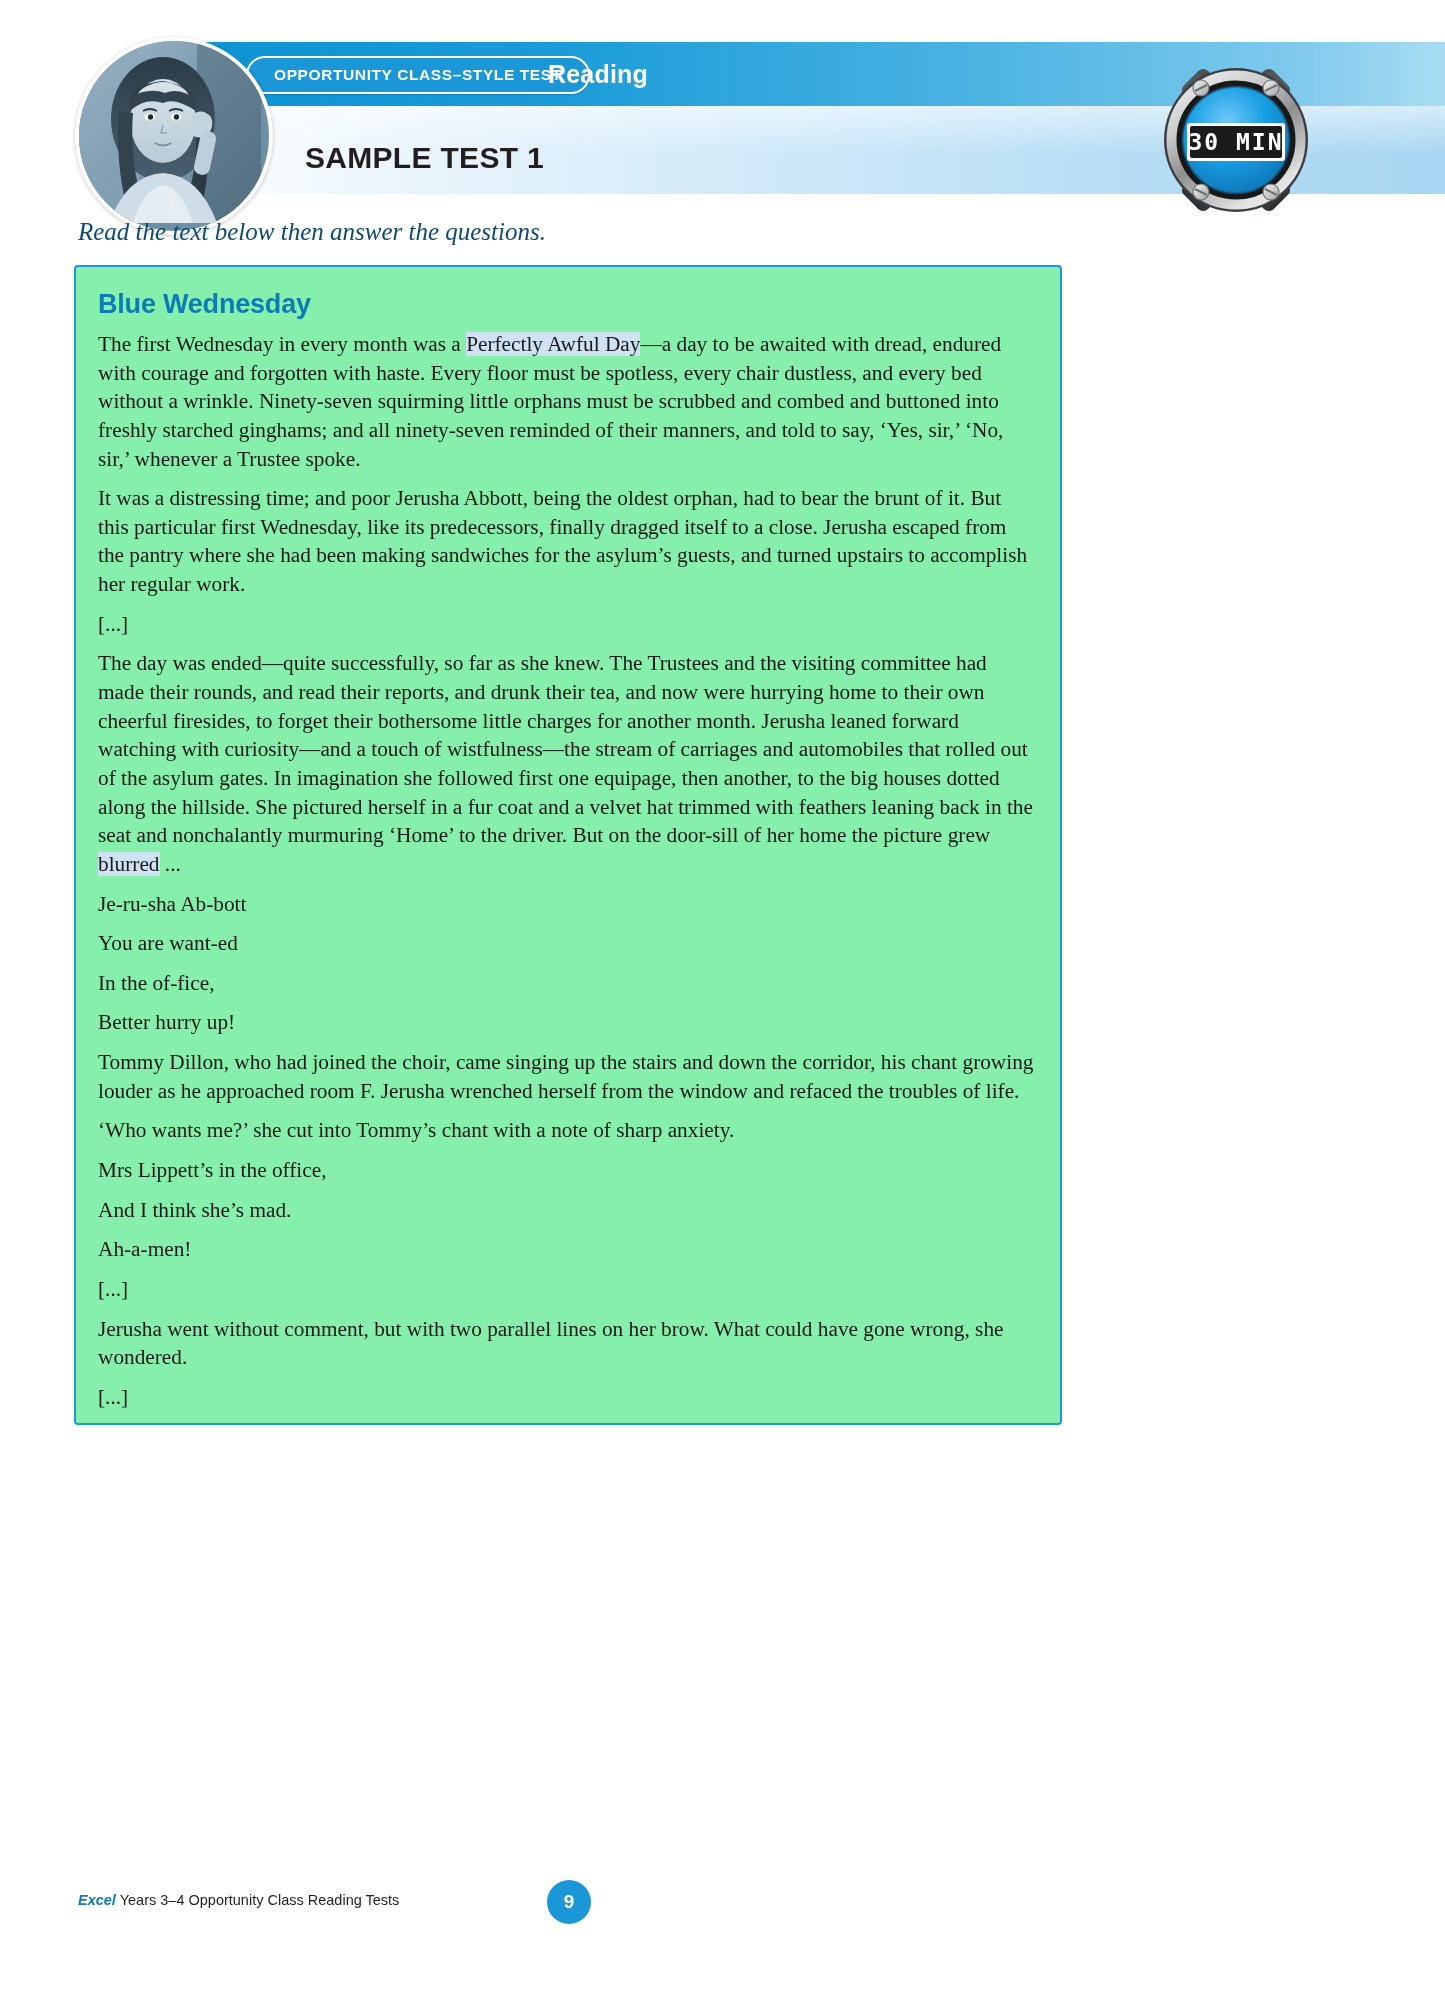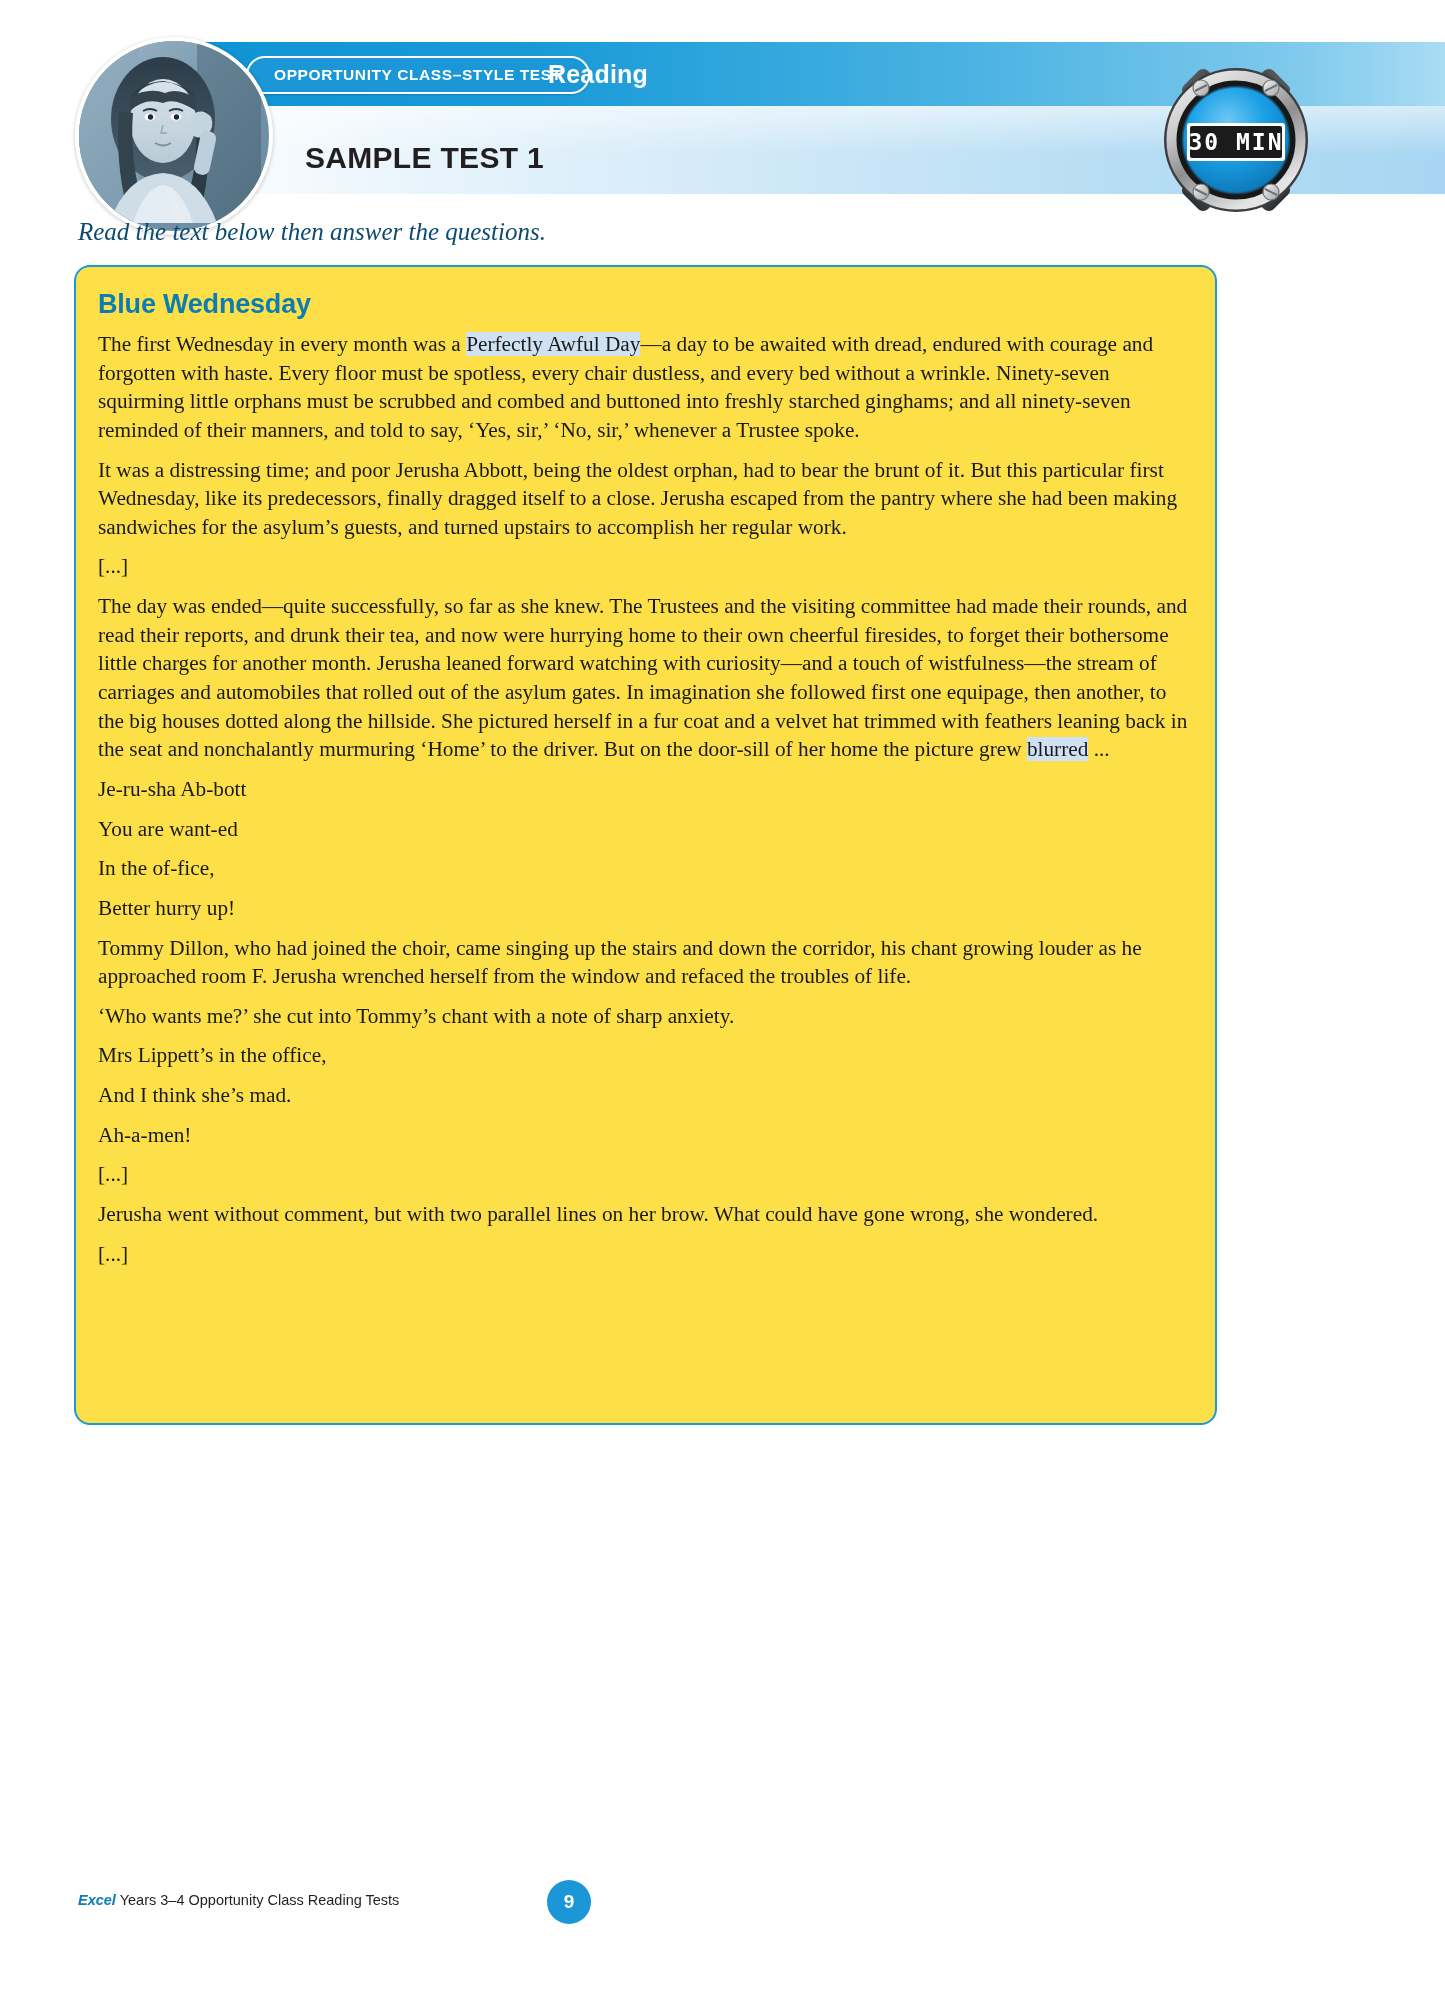--- a/index.html
+++ b/index.html
@@ -86,24 +86,24 @@
     position:absolute;left:78px;top:218px;
     font-family:"Liberation Serif", serif;
     font-style:italic;
     font-size:25px;
     color:#0c4a6e;
   }
 
   
   .passage-box{
     position:absolute;left:74px;top:265px;
-    width:1143px;height:1160px;
+    width:988px;height:1160px;
     border:2.5px solid #1b9ad7;
-    border-radius:16px;
-    background:#fde047;
+    border-radius:4px;
+    background:#86efac;
     box-sizing:border-box;
   }
   .passage-inner{
     padding:22px 26px 10px 22px;
   }
   .passage-title{
     color:#0c7cb4;
     font-family:"Liberation Sans", sans-serif;
     font-weight:bold;
     font-size:27px;

